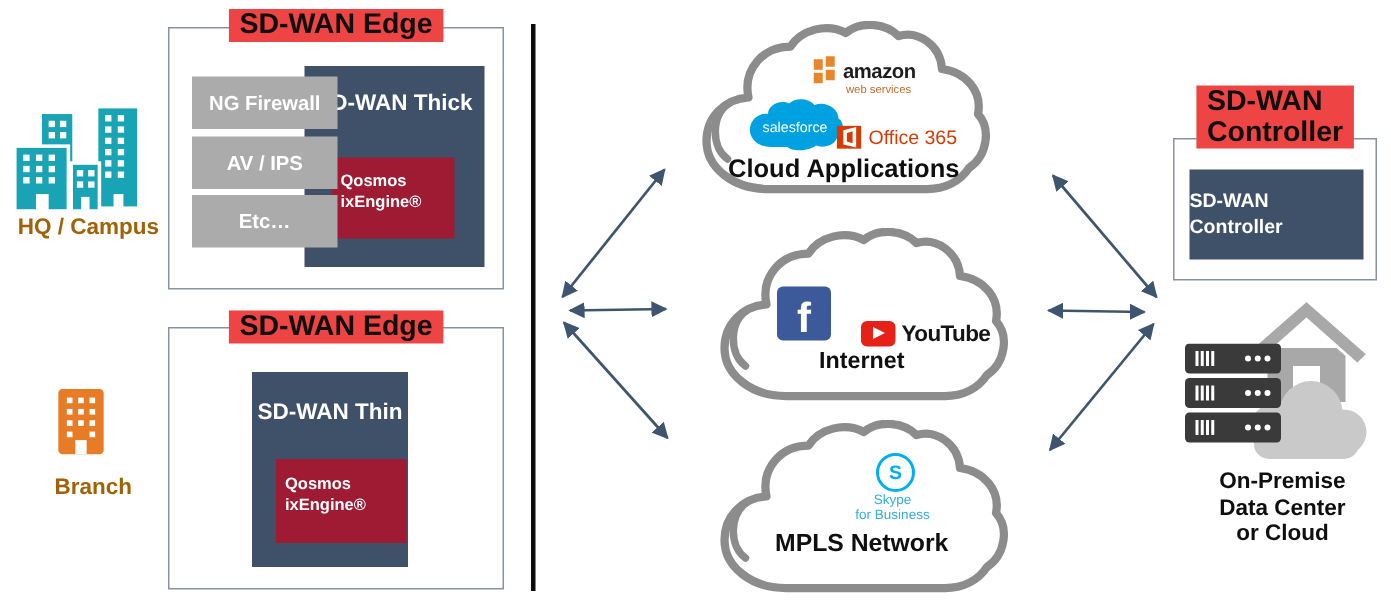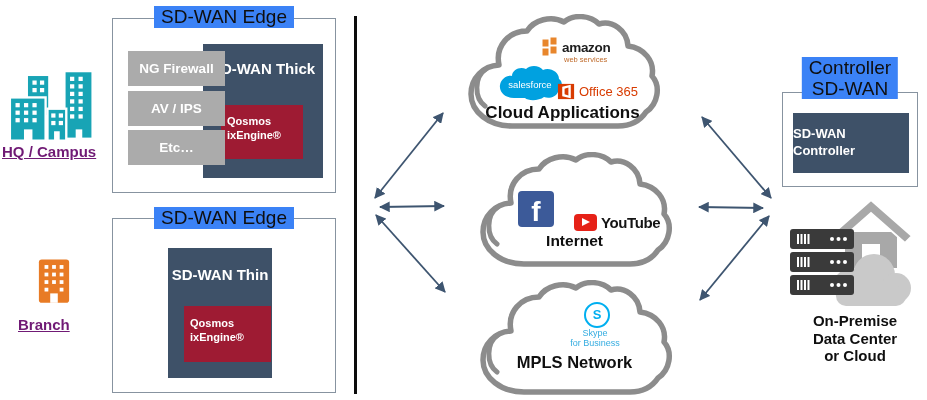--- a/index.html
+++ b/index.html
@@ -1,29 +1,29 @@
 <!DOCTYPE html>
 <html><head>
 <meta charset="utf-8">
 <style>
   html,body{margin:0;padding:0;background:#fff;}
   #canvas{position:relative;width:927px;height:400px;background:#fff;overflow:hidden;
           font-family:"Liberation Sans",sans-serif;color:#111;}
   .abs{position:absolute;}
   .panel{position:absolute;border:1.6px solid #8793A0;background:#fff;}
-  .legend{position:absolute;left:50%;transform:translateX(-50%);background:#3b82f6;
-          padding:0 7px;font-weight:normal;font-size:19px;white-space:nowrap;color:#0f0f0f;text-align:center;}
+  .legend{position:absolute;left:50%;transform:translateX(-50%);background:#ef4444;
+          padding:0 7px;font-weight:bold;font-size:19px;white-space:nowrap;color:#0f0f0f;text-align:left;}
   .module{position:absolute;left:15px;width:97px;height:35px;background:#ABABAB;color:#fff;
           font-weight:bold;font-size:13.5px;text-align:center;line-height:35px;z-index:2;}
   .slate{position:absolute;background:#3E5168;color:#fff;text-align:center;font-weight:bold;z-index:1;}
   .slate .platform{font-size:15px;line-height:1.25;}
   .crimson{position:absolute;background:#9E1B33;color:#fff;text-align:left;font-weight:bold;
            font-size:11px;line-height:1.3;}
   .divider{position:absolute;left:354px;top:16px;width:3px;height:378px;background:#0c0c0c;}
-  .site-label{position:absolute;font-weight:bold;font-size:15px;text-align:left;color:#701a75;text-decoration:underline;}
+  .site-label{position:absolute;font-weight:bold;font-size:15px;text-align:right;color:#a16207;}
   .cloud{position:absolute;width:205px;height:125px;}
   .cloud svg.shape{position:absolute;left:0;top:0;}
   .cloud-label{position:absolute;left:0;width:100%;text-align:center;font-weight:bold;color:#0f0f0f;}
   .fb{position:absolute;width:36px;height:36px;background:#3C5A99;border-radius:4px;overflow:hidden;
       color:#fff;font-weight:bold;font-size:28px;text-align:center;line-height:42px;}
   .yt-badge{position:absolute;width:23px;height:17px;background:#E62117;border-radius:4px;}
   .yt-badge .play{position:absolute;left:8px;top:4px;width:0;height:0;
       border-left:8px solid #fff;border-top:4.5px solid transparent;border-bottom:4.5px solid transparent;}
   .yt-text{position:absolute;font-weight:bold;font-size:15px;letter-spacing:-0.4px;color:#141414;}
   .sky-circle{position:absolute;width:22px;height:22px;border:2.5px solid #00AFF0;border-radius:50%;
@@ -202,22 +202,22 @@
     <div class="sky-circle" style="left:112px;top:22px">S</div>
     <div class="sky-text" style="left:78px;top:48px">
       <div>Skype</div>
       <div>for Business</div>
     </div>
     <div class="cloud-label" style="top:73px;font-size:16.5px">MPLS Network</div>
   </div>
 
   <div class="panel" style="left:782px;top:92px;width:134px;height:93px;">
     <div class="legend" style="top:-36px;line-height:21px">
+      <div>SD-WAN</div>
       <div>Controller</div>
-      <div>SD-WAN</div>
     </div>
     <div class="inner-ctrl">
       <span>SD-WAN Controller</span>
     </div>
   </div>
 
   <svg class="abs" style="left:830px;top:196px;z-index:1" width="82" height="72" viewBox="0 0 82 72">
     <rect x="15" y="36" width="52" height="36" fill="#A8A8A8"></rect>
     <polygon points="0,40 41,4 82,40 75,47 41,17 7,47" fill="#A8A8A8" stroke="#fff" stroke-width="2"></polygon>
     <rect x="32" y="48" width="18" height="24" fill="#fff"></rect>

